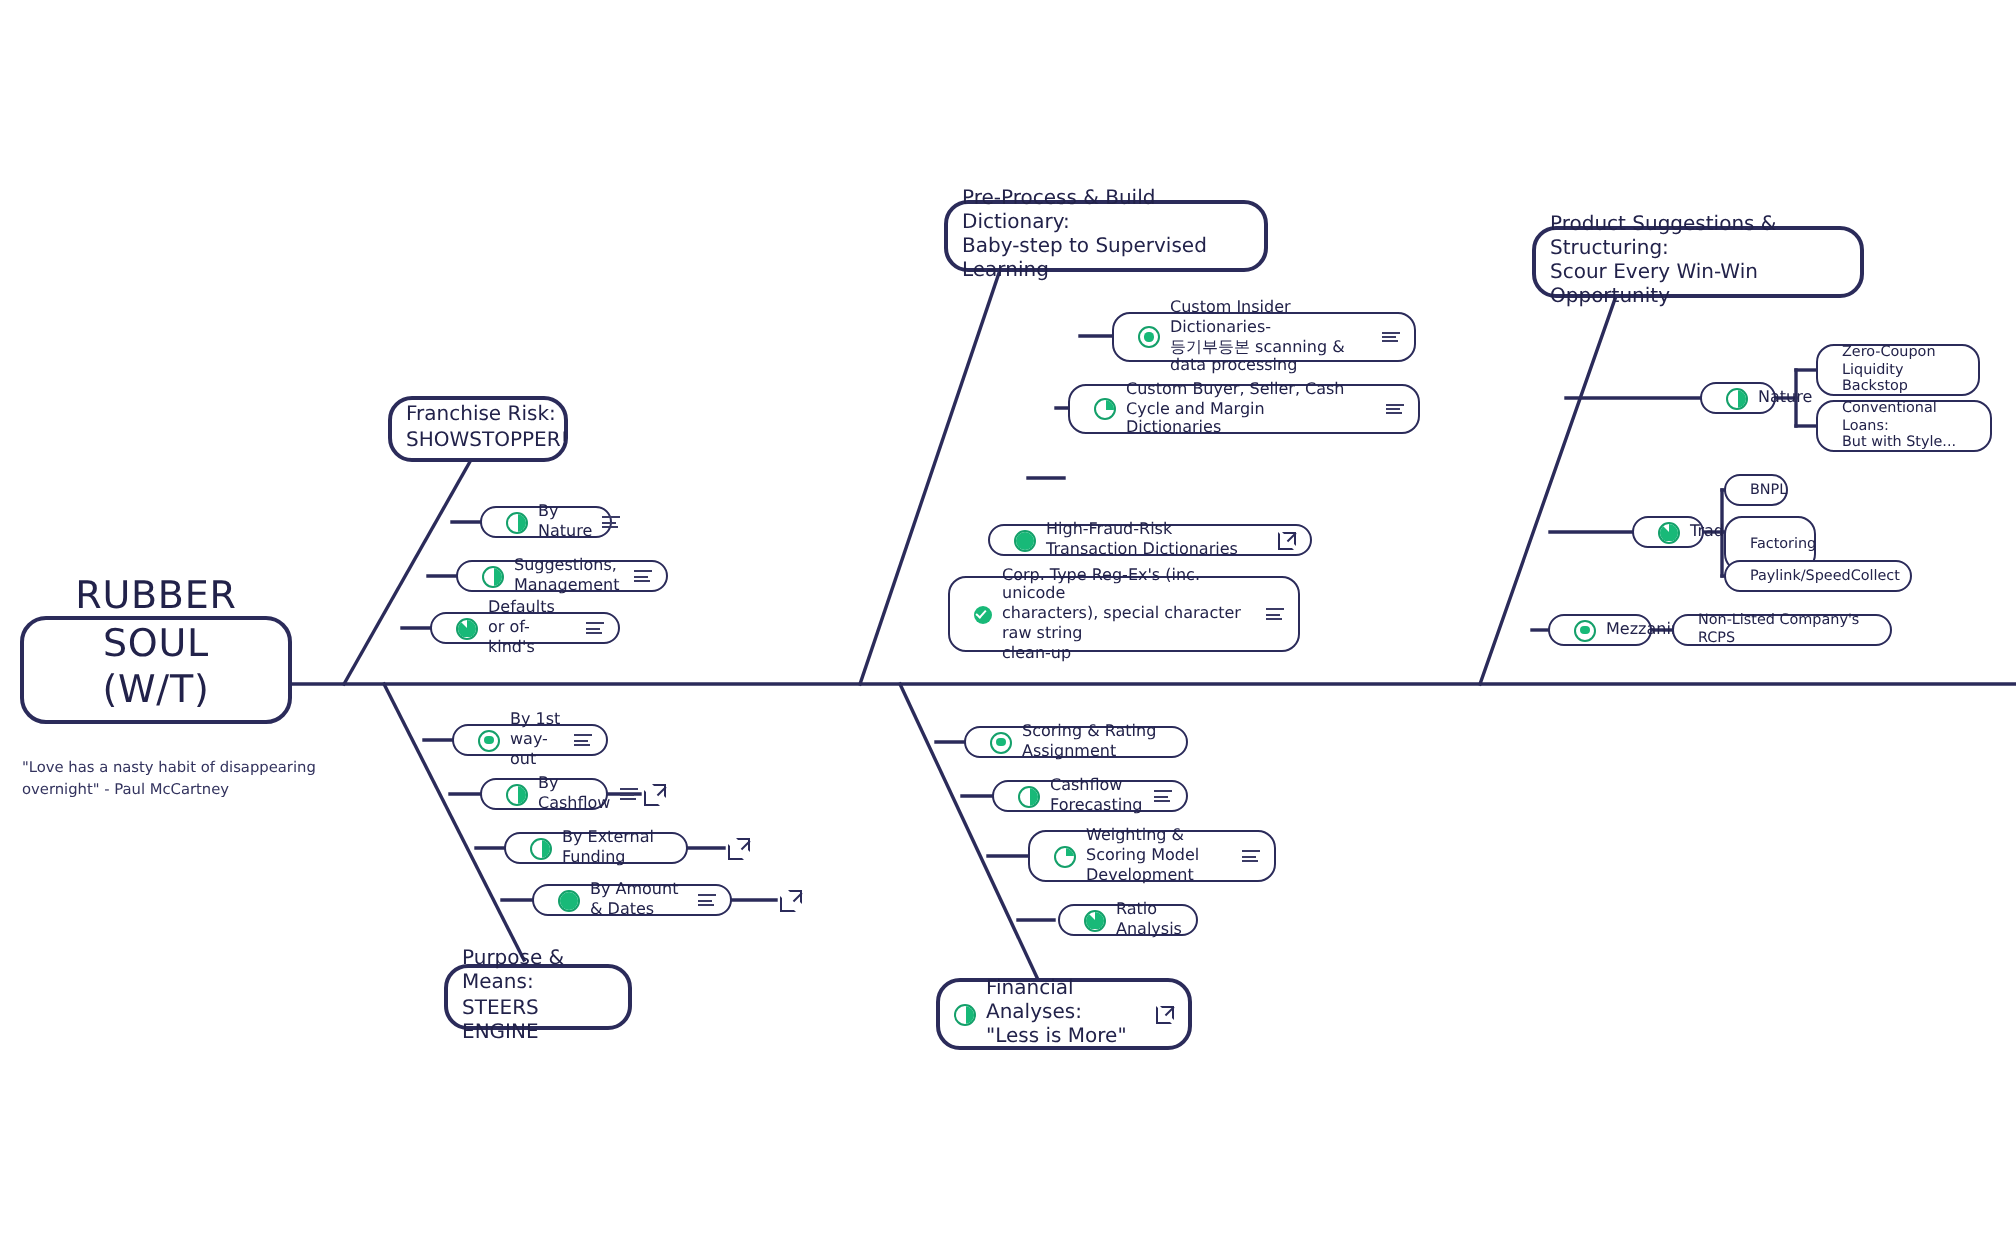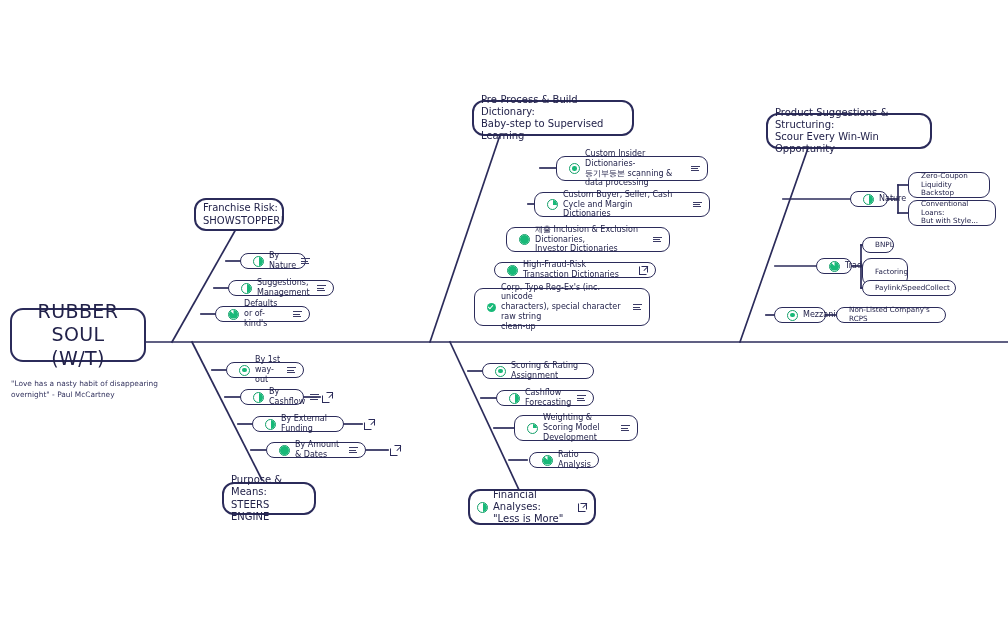--- a/index.html
+++ b/index.html
@@ -107,21 +107,21 @@
       <line x1="851" y1="266" x2="861" y2="266"></line>
       <line x1="861" y1="245" x2="861" y2="288"></line>
       <line x1="861" y1="245" x2="871" y2="245"></line>
       <line x1="861" y1="266" x2="871" y2="266"></line>
       <line x1="861" y1="288" x2="871" y2="288"></line>
 
       <line x1="824" y1="315" x2="838" y2="315"></line>
     </g>
   </svg>
 
-  <div class="node main-box" style="left:10px;top:308px;width:136px;height:54px;">
+  <div class="node main-box" style="left:10px;top:308px;width:136px;height:54px;align-items:flex-end;">
     <span class="txt">RUBBER SOUL
 (W/T)</span>
   </div>
   <div class="quote" style="left:11px;top:378px;width:160px;">"Love has a nasty habit of disappearing
 overnight" - Paul McCartney</div>
 
   <div class="node title-box hdr" style="left:194px;top:198px;width:90px;height:33px;">
     <span class="txt">Franchise Risk:
 SHOWSTOPPER!</span>
   </div>
@@ -243,32 +243,20 @@
       </span>
     <span class="txt">Custom Buyer, Seller, Cash Cycle and Margin
 Dictionaries</span>
     <span class="note">
         <b></b>
         <b></b>
         <b></b>
       </span>
   </div>
 
-  <div class="node leaf" style="left:506px;top:227px;width:164px;height:25px;">
-    <span class="ico pie q100">
-        <i></i>
-      </span>
-    <span class="txt">제출 Inclusion &amp; Exclusion Dictionaries,
-Investor Dictionaries</span>
-    <span class="note">
-        <b></b>
-        <b></b>
-        <b></b>
-      </span>
-  </div>
 
   <div class="node leaf" style="left:474px;top:288px;width:176px;height:38px;">
     <span class="ico chk"></span>
     <span class="txt">Corp. Type Reg-Ex's (inc. unicode
 characters), special character raw string
 clean-up</span>
     <span class="note">
         <b></b>
         <b></b>
         <b></b>

